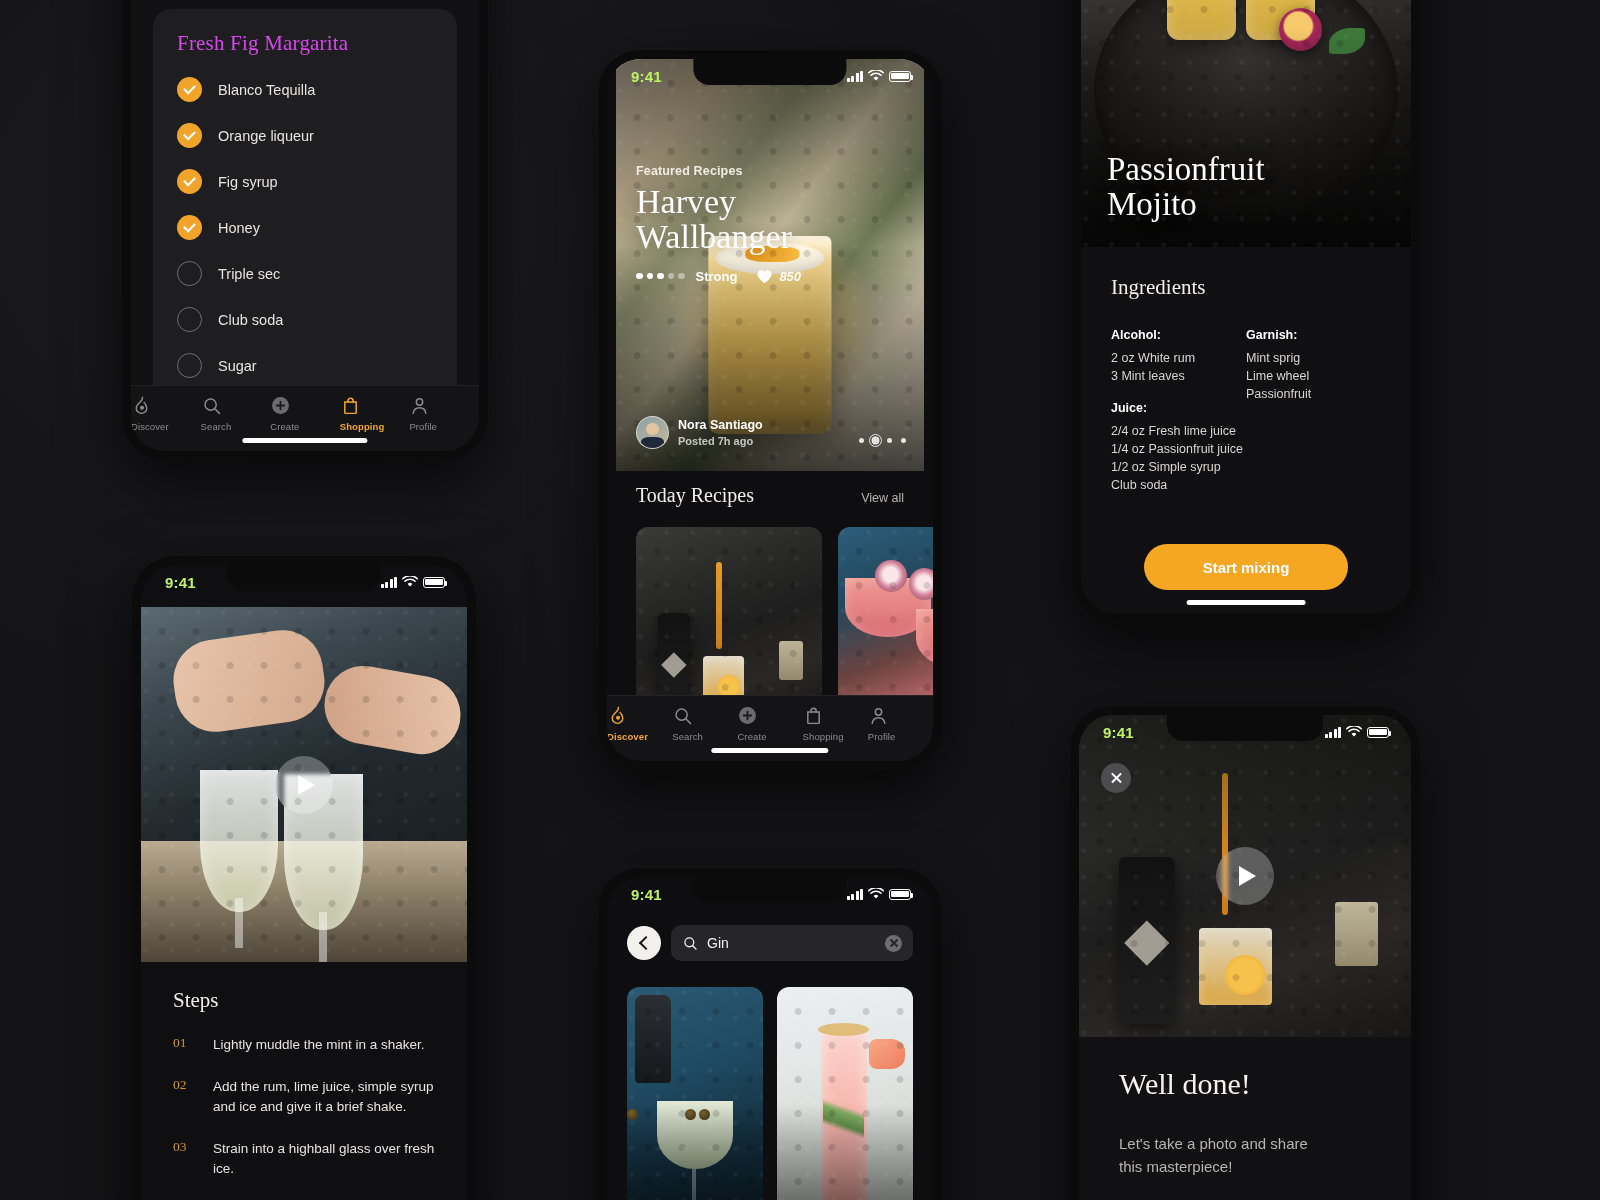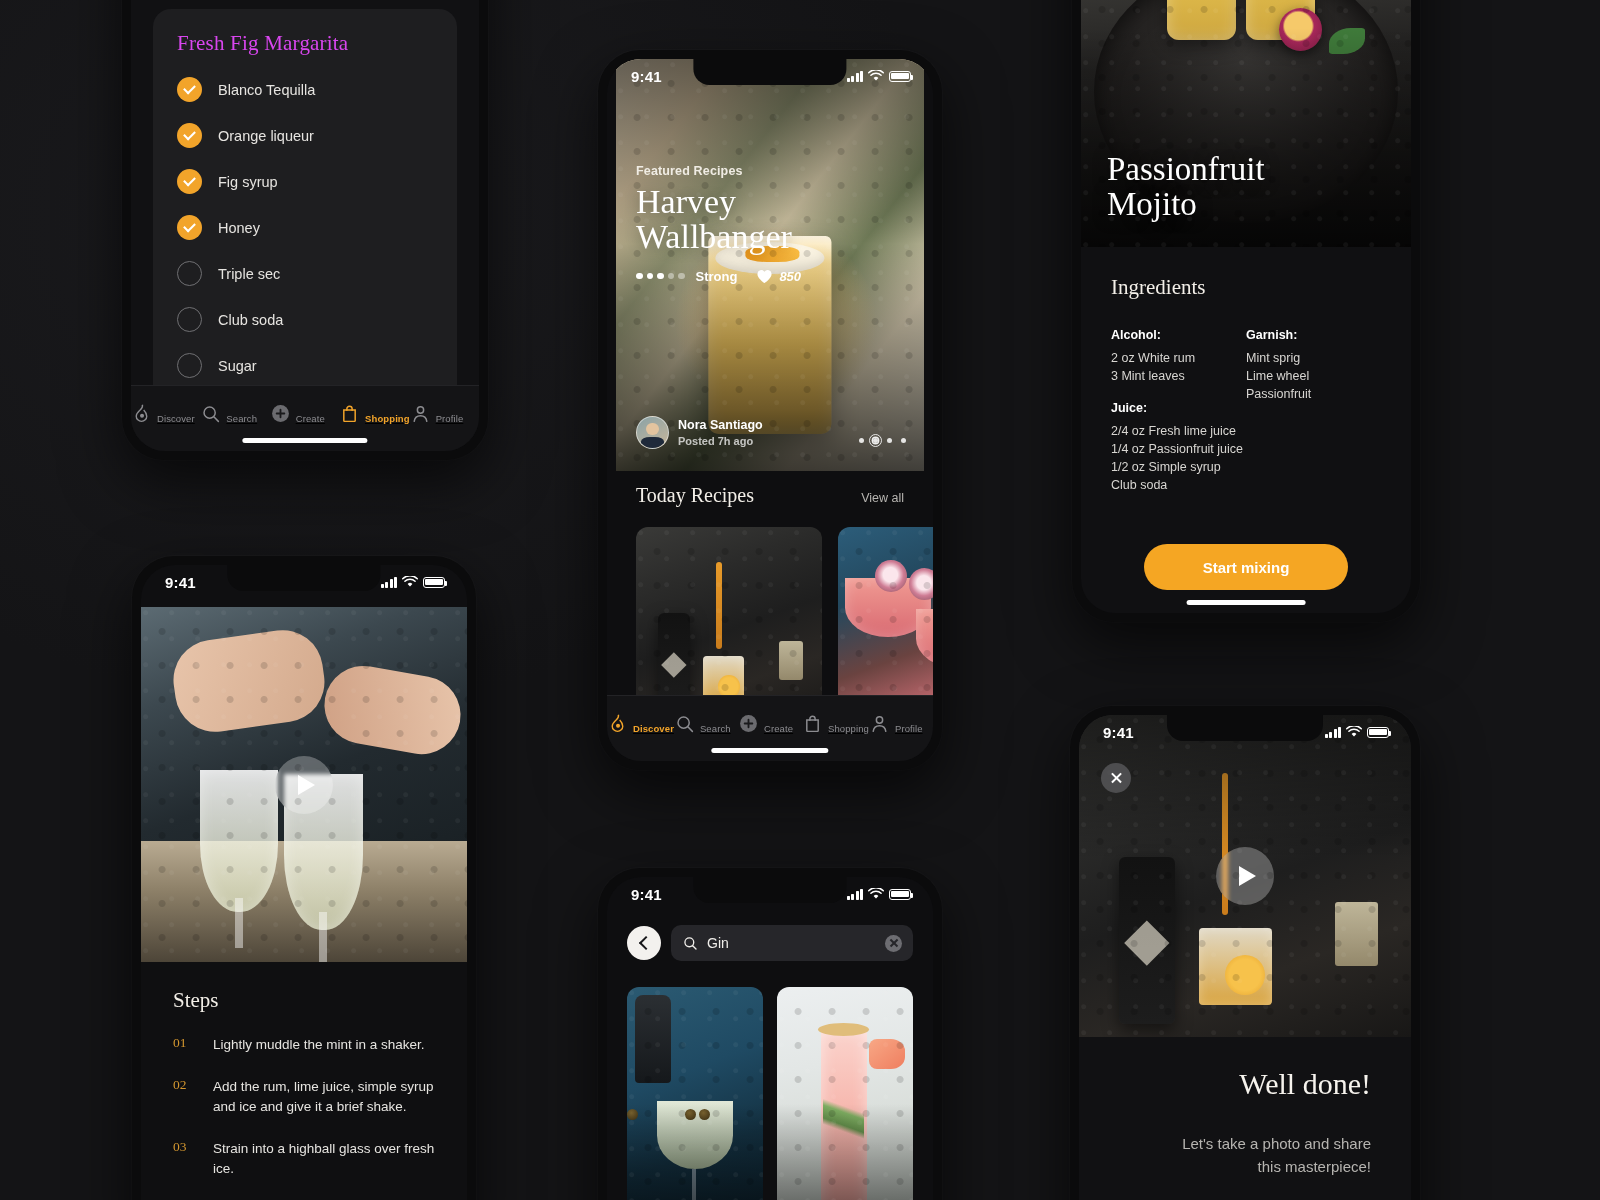--- a/index.html
+++ b/index.html
@@ -22,21 +22,21 @@
             background:#111113; }
   .notch { position:absolute; top:0; left:50%; transform:translateX(-50%);
            width:47%; height:26px; background:#0b0b0c;
            border-bottom-left-radius:16px; border-bottom-right-radius:16px; z-index:40; }
   .homebar { position:absolute; bottom:8px; left:50%; transform:translateX(-50%);
              width:36%; height:5px; border-radius:3px; background:#fff; z-index:45; }
 
   
   .status { position:absolute; top:0; left:0; right:0; height:30px; z-index:42;
             display:flex; align-items:center; justify-content:space-between;
-            padding:4px 22px 0 24px; color:#ffffff;
+            padding:4px 22px 0 24px; color:#bef264;
             font-size:15px; font-weight:700; letter-spacing:.2px; }
   .status .right { display:flex; align-items:center; gap:5px; }
   .bars { display:flex; align-items:flex-end; gap:1.5px; height:11px; }
   .bars i { display:block; width:3px; background:#fff; border-radius:.7px; }
   .bars i:nth-child(1){height:4px} .bars i:nth-child(2){height:6px}
   .bars i:nth-child(3){height:8.5px} .bars i:nth-child(4){height:11px}
   .batt { width:22px; height:11px; border:1.4px solid #fff; border-radius:3px;
           position:relative; }
   .batt::before{content:"";position:absolute;inset:1.4px;background:#fff;border-radius:1px;}
   .batt::after{content:"";position:absolute;right:-3.4px;top:3px;width:2px;height:5px;
@@ -163,21 +163,21 @@
   .chk{width:25px;height:25px;border-radius:50%;flex:none;display:flex;align-items:center;justify-content:center;}
   .chk.on{background:#f2a42a;}
   .chk.off{border:1.6px solid #6f6f72;}
   .chk.on::after{content:"";width:9px;height:5px;border-left:2.2px solid #fff;border-bottom:2.2px solid #fff;
     transform:rotate(-45deg) translate(1px,-1px);}
   .ing span{font-size:14.5px;color:#e6e4e0;}
 
   
   .tabbar{position:absolute;left:0;right:0;bottom:0;height:66px;background:#141416;
     border-top:1px solid #232326;display:flex;align-items:center;z-index:30;padding-bottom:10px;}
-  .tab{flex:1;display:flex;flex-direction:row;align-items:flex-end;gap:5px;text-decoration:underline;}
+  .tab{flex:1;display:flex;flex-direction:column;align-items:flex-start;gap:5px;}
   .tab .lbl{font-size:9.5px;color:#8c8c90;letter-spacing:.1px;}
   .tab.active .lbl{color:#f2a42a;font-weight:700;}
   .ico{width:21px;height:21px;display:block;}
 
   
   #p2{left:598px; top:50px; width:344px; height:720px;}
   #p2 .screen{background:#0e0e10;}
   .hero{position:absolute;left:9px;right:9px;top:0;height:412px;overflow:hidden;}
   .hero .meta{position:absolute;left:20px;top:105px;right:18px;z-index:6;}
   .kicker{font-size:12.5px;color:#f0ece4;font-weight:600;letter-spacing:.15px;}
@@ -256,21 +256,21 @@
   .gi{flex:1;height:260px;border-radius:12px;overflow:hidden;position:relative;}
 
   
   #p6{left:1070px; top:706px; width:350px; height:620px;}
   #p6 .screen{background:#111113;}
   .wvid{position:absolute;left:0;right:0;top:0;height:322px;}
   .closeb{position:absolute;left:22px;top:48px;width:30px;height:30px;border-radius:50%;
     background:rgba(90,90,92,.78);display:flex;align-items:center;justify-content:center;z-index:10;}
   .closeb::before,.closeb::after{content:"";position:absolute;width:13px;height:1.9px;background:#fff;}
   .closeb::before{transform:rotate(45deg)} .closeb::after{transform:rotate(-45deg)}
-  .wtxt{position:absolute;left:8px;right:0;top:352px;text-align:right;padding:0 40px;}
+  .wtxt{position:absolute;left:0;right:0;top:352px;text-align:left;padding:0 40px;}
   .wtxt h2{font-size:30px;color:#f6f3ed;font-weight:400;}
   .wtxt p{margin-top:32px;font-size:15px;color:#b6b4b0;line-height:1.5;}
 </style>
 </head>
 <body>
 
 <div class="phone" id="p1">
   <div class="screen">
 
     <div class="list-card">

